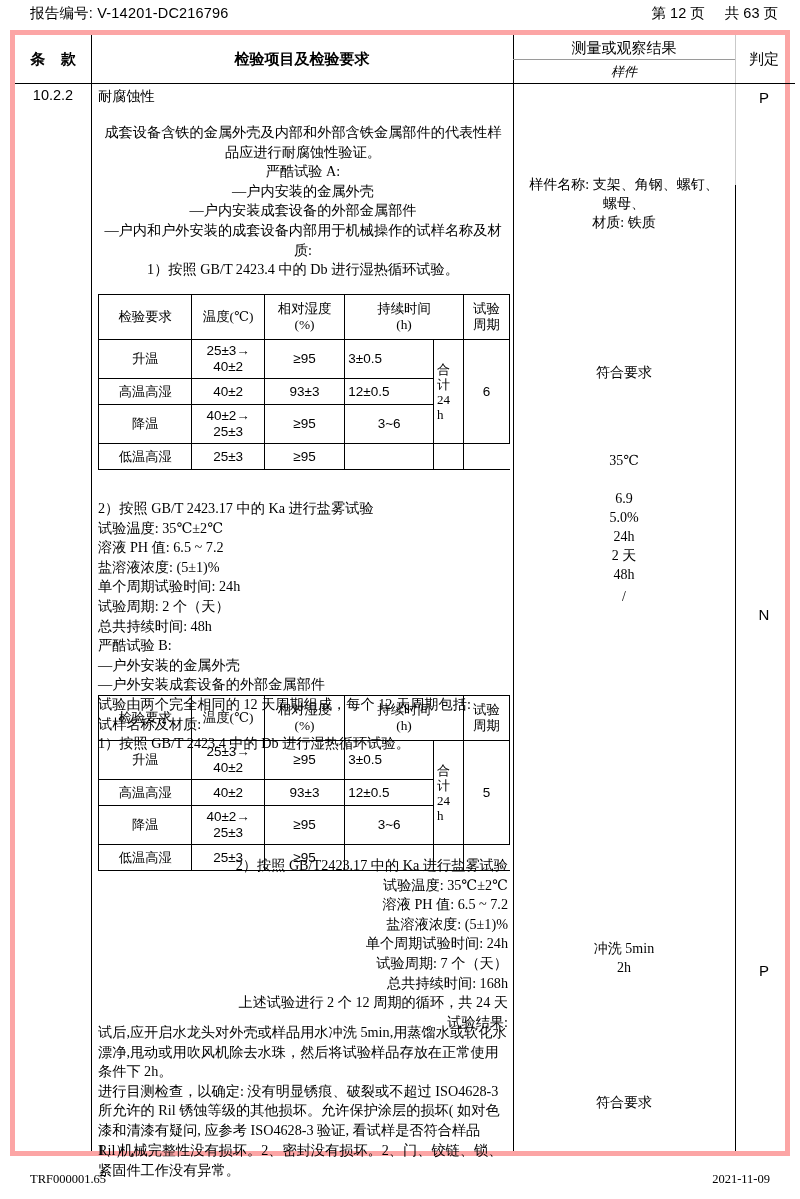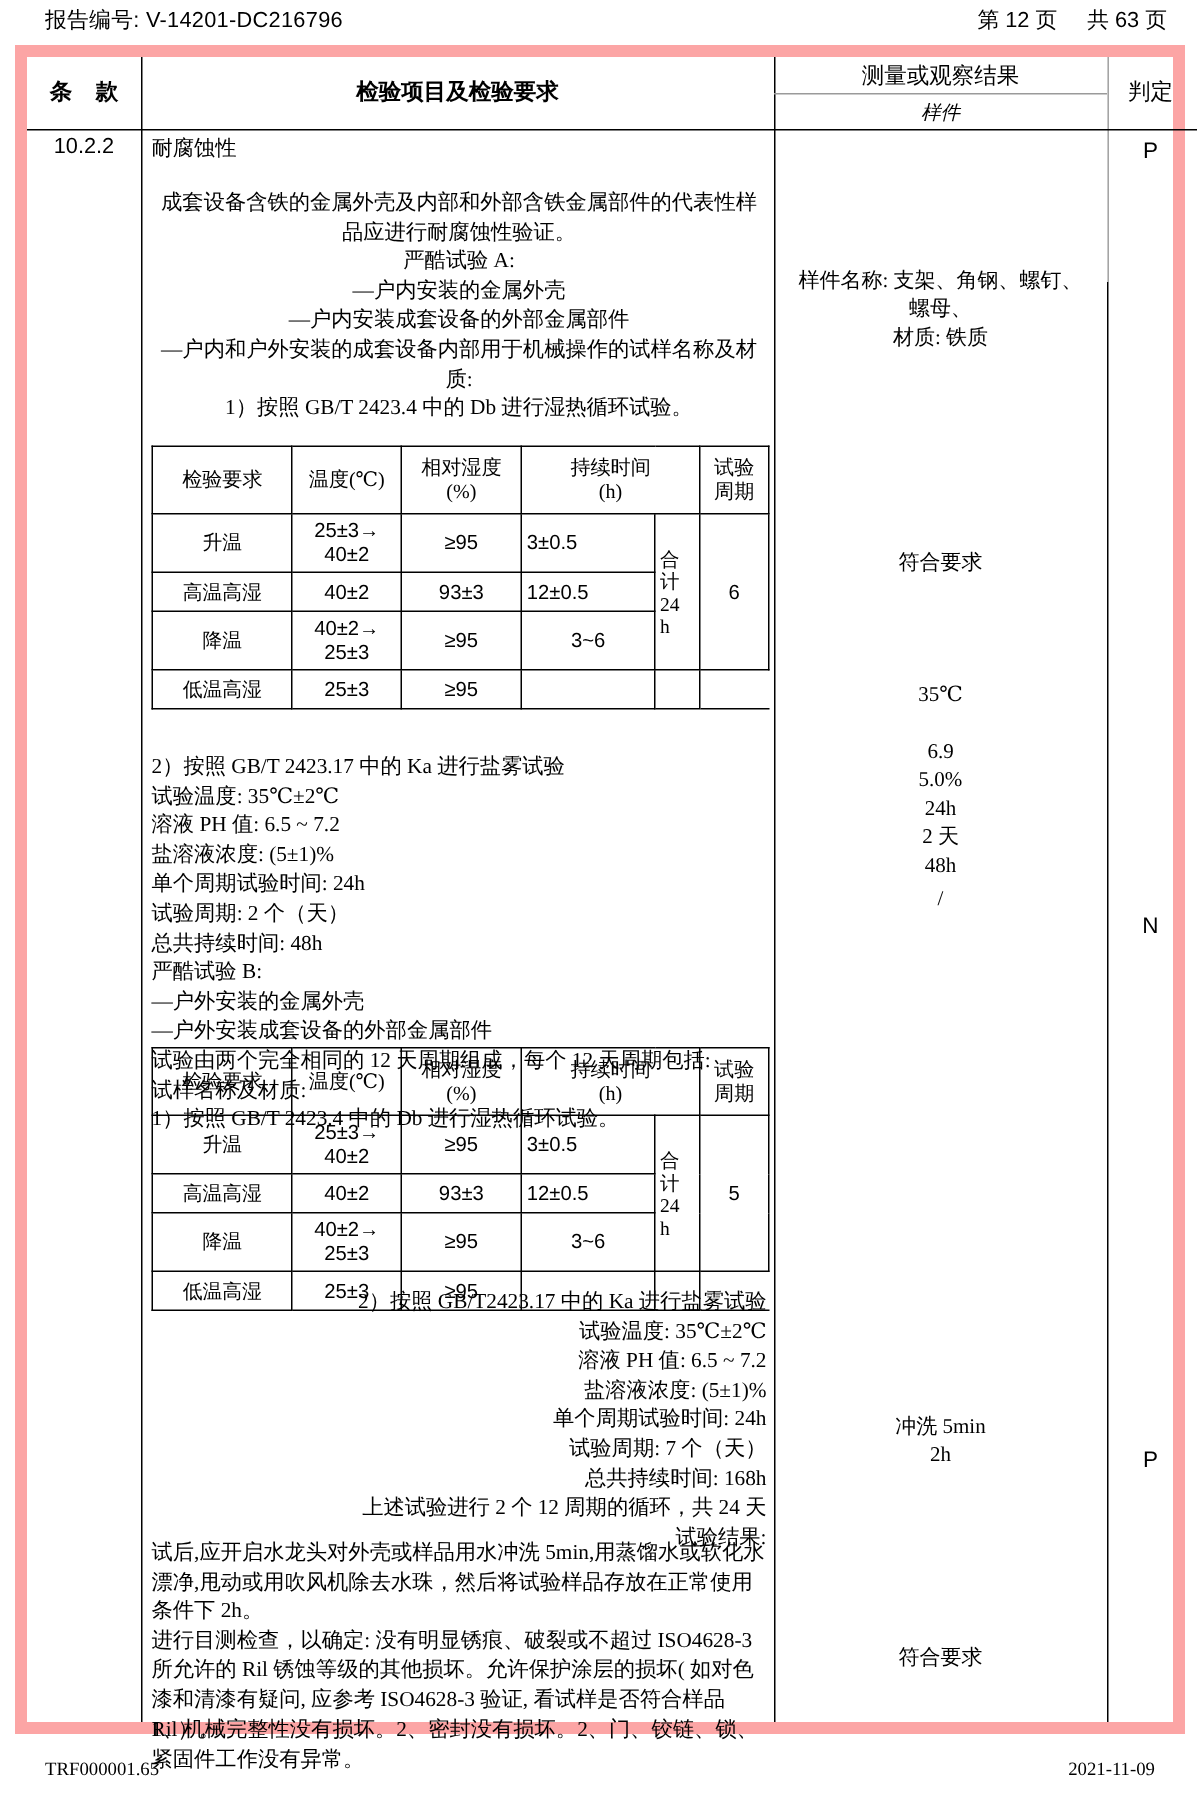--- a/index.html
+++ b/index.html
@@ -17,21 +17,21 @@
   .hdr{
     position:absolute;left:0;top:4px;width:800px;height:24px;
   }
   .hdr .rep{position:absolute;left:30px;top:0;font-size:14.5px;letter-spacing:.2px;}
   .hdr .pg{position:absolute;right:22px;top:0;font-size:14.5px;text-align:right;}
   .hdr .pg span{margin-left:16px;}
 
   
   .tbl{
     position:absolute;left:10px;top:30px;width:780px;height:1126px;
-    border:8px solid #fca5a5;
+    border:5px solid #fca5a5;
     box-sizing:border-box;
     padding-left:48px;
   }
   
   .v{position:absolute;top:0;width:0;border-left:1.4px solid #000;}
   .v.c1{left:76px;height:100%;}
   .v.c2{left:498px;height:100%;}
   .v.c3{left:720px;height:100%;}
   .v.c3light{left:720px;height:150px;border-left:1.4px solid #c9c9c9;}
   .hrow{position:absolute;left:0;top:0;width:780px;height:48px;}

